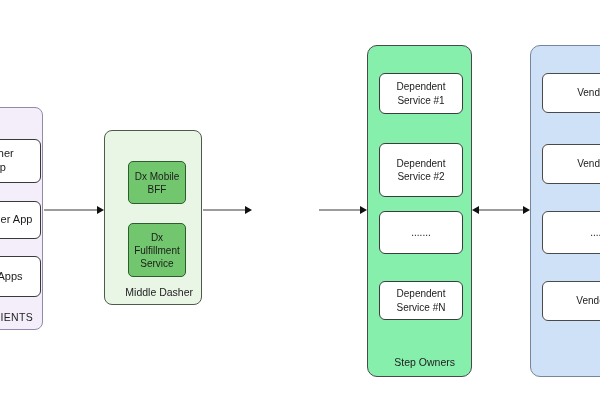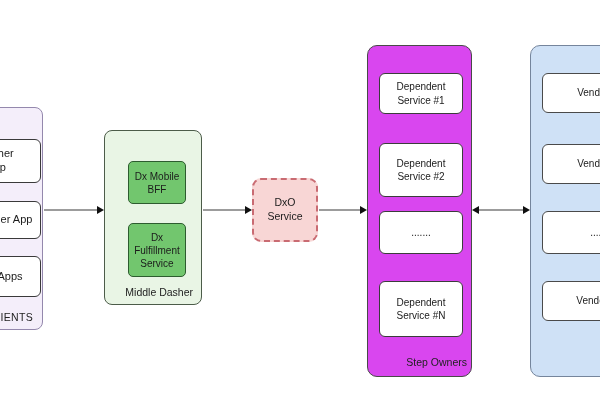--- a/index.html
+++ b/index.html
@@ -36,28 +36,28 @@
   #middle .panel-label { right:8px; bottom:6px; }
 
   
   #dxo { left:252px; top:178px; width:66px; height:64px;
     background:#f8d6d5; border:2px dashed #c96b72; border-radius:9px;
     font-size:10.5px; line-height:1.3; }
   #dxo span { max-width:46px; }
 
   
   #stepowners { left:367px; top:45px; width:105px; height:332px;
-    background:#d946ef; border:1.5px solid #494949; border-radius:10px; }
+    background:#86efac; border:1.5px solid #494949; border-radius:10px; }
   #stepowners .node { left:11px; width:84px; border:1.3px solid #3c3c3c;
     border-radius:6px; font-size:10px; line-height:1.35; }
   .s1 { top:27px; height:41px; }
   .s2 { top:97px; height:54px; }
   .s3 { top:165px; height:43px; }
-  .s4 { top:235px; height:56px; }
-  #stepowners .panel-label { right:4px; bottom:8px;text-align:right; }
+  .s4 { top:235px; height:39px; }
+  #stepowners .panel-label { right:16px; bottom:8px;text-align:right; }
 
   
   #vendors { left:530px; top:45px; width:150px; height:332px;
     background:#cfe1f6; border:1.5px solid #75859c; border-radius:10px; }
   #vendors .node { left:11px; width:116px; border:1.3px solid #4a4a4a;
     border-radius:6px; font-size:10px; line-height:1.35; }
   .v1 { top:27px; height:40px; }
   .v2 { top:98px; height:40px; }
   .v3 { top:165px; height:43px; }
   .v4 { top:235px; height:40px; }
@@ -94,23 +94,20 @@
   <div class="panel" id="middle">
     <div class="node g1">
       <span>Dx Mobile BFF</span>
     </div>
     <div class="node g2">
       <span>Dx Fulfillment Service</span>
     </div>
     <div class="panel-label">Middle Dasher</div>
   </div>
 
-  <div class="node" id="dxo">
-    <span>DxO Service</span>
-  </div>
 
   <div class="panel" id="stepowners">
     <div class="node s1">
       <span>Dependent Service #1</span>
     </div>
     <div class="node s2">
       <span>Dependent Service #2</span>
     </div>
     <div class="node s3">
       <span>.......</span>

